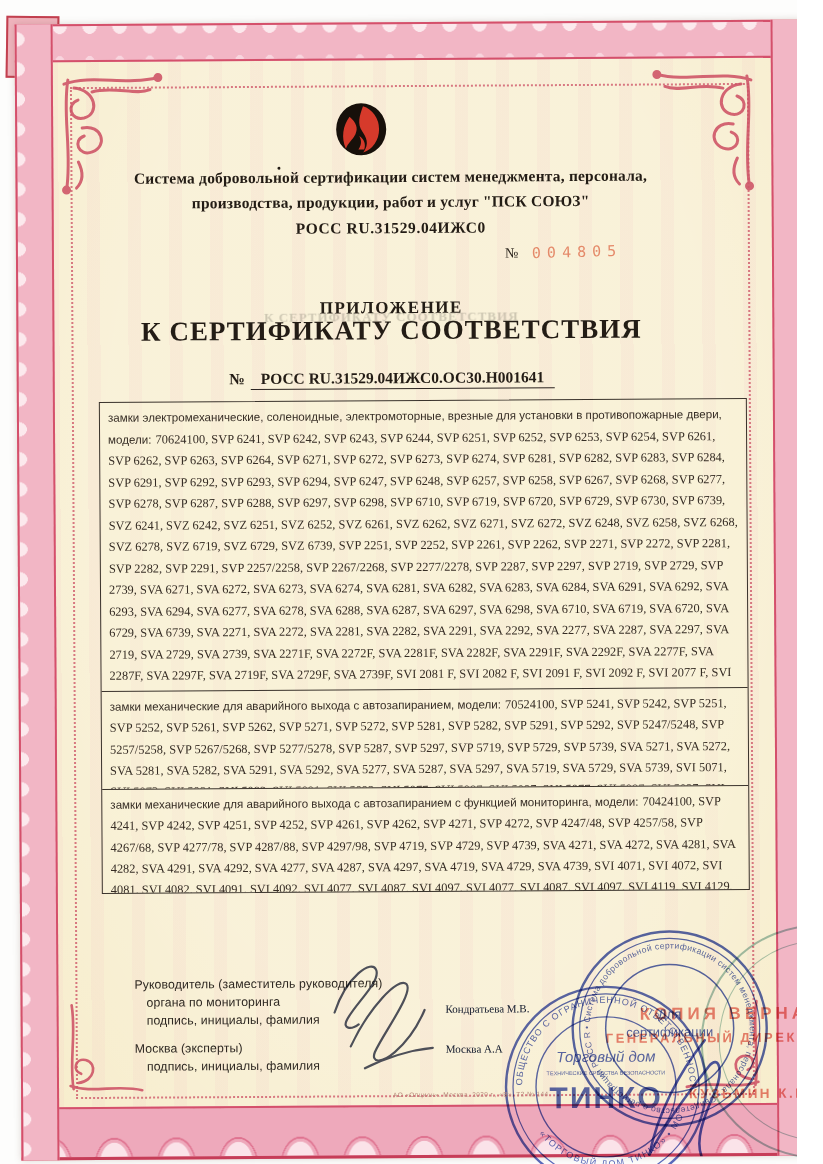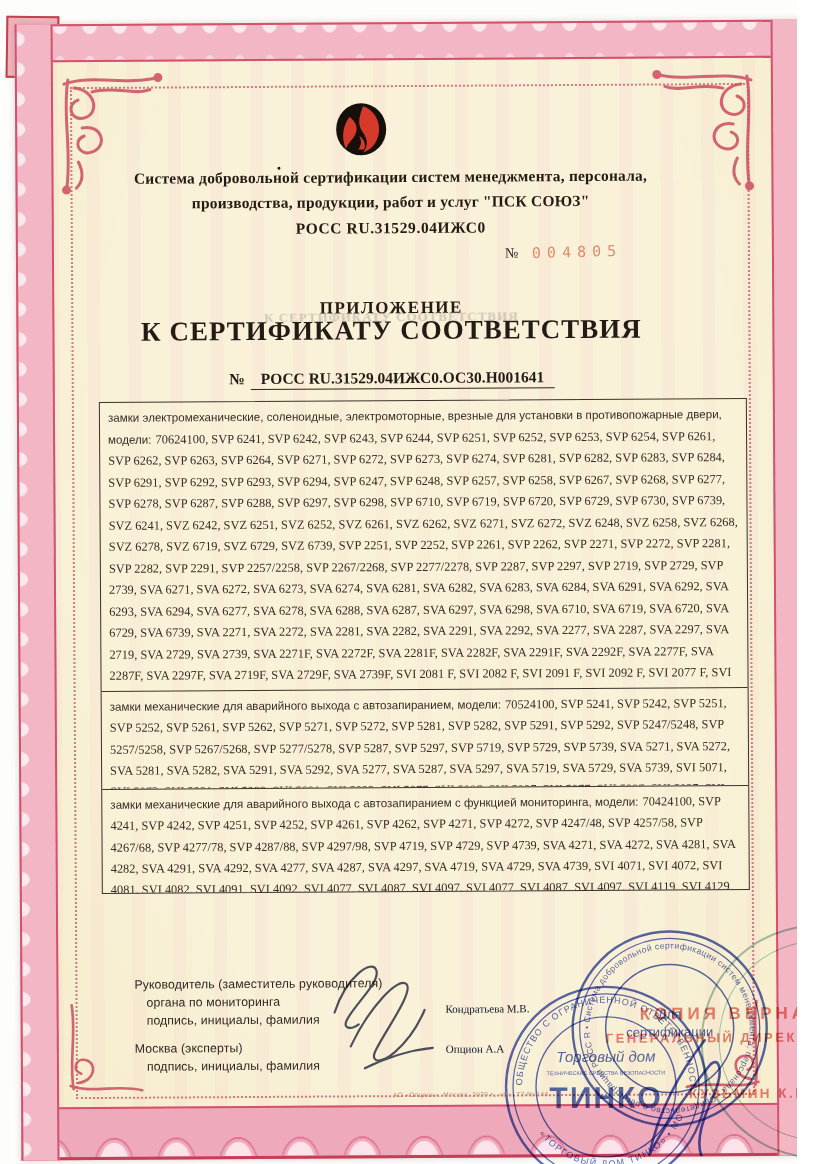--- a/index.html
+++ b/index.html
@@ -176,21 +176,21 @@
       </div>
     </div>
 
     <div class="siglabel" style="left:114px;top:954px">Руководитель (заместитель руководителя)</div>
     <div class="siglabel" style="left:126px;top:972px">органа по мониторинга</div>
     <div class="siglabel" style="left:126px;top:990px">подпись, инициалы, фамилия</div>
     <div class="siglabel" style="left:114px;top:1018px">Москва (эксперты)</div>
     <div class="siglabel" style="left:126px;top:1036px">подпись, инициалы, фамилия</div>
 
     <div class="signame" style="left:425px;top:981px">Кондратьева М.В.</div>
-    <div class="signame" style="left:425px;top:1021px">Опцион А.А</div>
+    <div class="signame" style="left:425px;top:1021px">Москва А.А</div>
 
     <svg class="stampwrap" style="left:298px;top:928px" width="124" height="136" viewBox="0 0 124 136">
       <g fill="none" stroke="#3c4258" stroke-width="2.2" stroke-linecap="round" opacity=".9">
         <path d="M16,62 C28,26 54,8 58,20 C62,32 36,54 28,70 C24,78 32,80 40,74"></path>
         <path d="M32,96 C50,58 80,26 88,34 C96,42 64,84 56,102 C52,112 62,114 76,102 C90,90 100,74 106,60"></path>
         <path d="M46,118 C66,108 92,100 114,98"></path>
       </g>
     </svg>
 
     <svg class="stampwrap" style="left:480px;top:961px;opacity:.85" width="210" height="210" viewBox="0 0 210 210">

